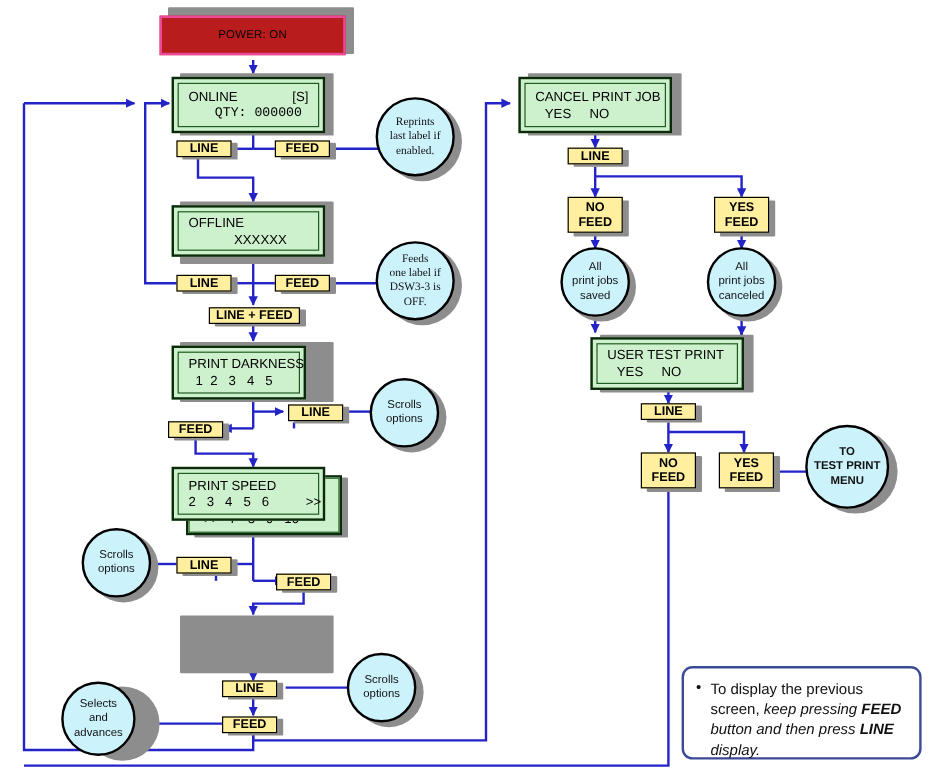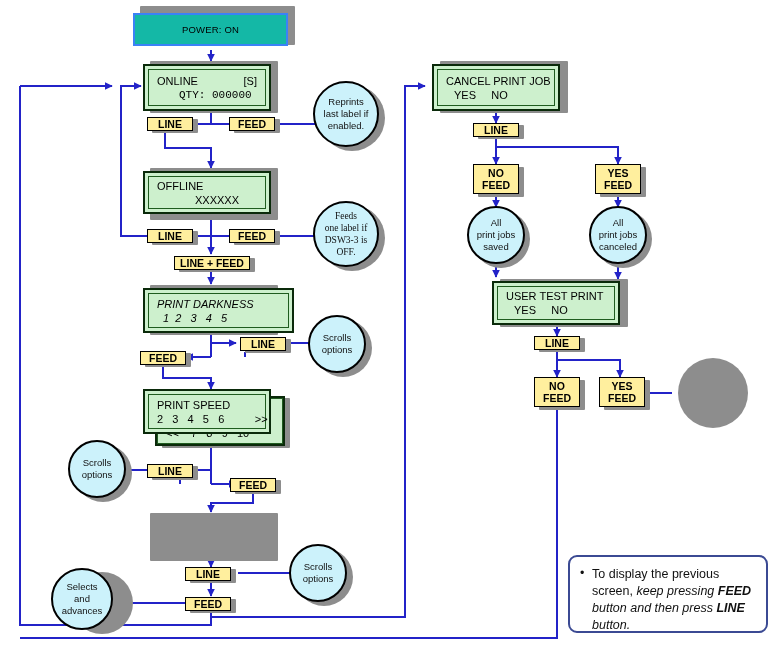--- a/index.html
+++ b/index.html
@@ -33,21 +33,21 @@
   .btn{
     position:absolute;background:#ffef9e;border:1px solid #000;
     box-sizing:border-box;font-size:10.5px;font-weight:bold;color:#000;
     display:flex;align-items:center;justify-content:center;
     text-align:center;line-height:12px;
   }
   .btn.big{font-size:10.5px;}
 
   
   .power{
-    position:absolute;background:#14b8a6;border:2px solid #3b82f6;box-sizing:border-box;
+    position:absolute;background:#b91c1c;border:2px solid #ec4899;box-sizing:border-box;
     display:flex;align-items:center;justify-content:center;
     font-size:9.5px;color:#000;letter-spacing:.2px;
   }
 
   
   .circ{
     position:absolute;background:#ccf2fb;border:2px solid #000;border-radius:50%;
     box-sizing:border-box;display:flex;align-items:center;justify-content:center;
     text-align:center;font-size:9.5px;color:#111;line-height:12px;padding:4px;
   }
@@ -202,21 +202,21 @@
   <div class="btn" style="left:229px;top:229px;width:46px;height:14px;">
     <span>FEED</span>
   </div>
 
   <div class="shadow" style="left:179px;top:258px;width:76px;height:14px;"></div>
   <div class="btn" style="left:174px;top:256px;width:76px;height:14px;">
     <span>LINE  + FEED</span>
   </div>
 
   <div class="shadow" style="left:150px;top:285px;width:128px;height:50px;"></div>
-  <div class="lcd" style="left:143px;top:288px;width:151px;height:45px;font-style:italic;">
+  <div class="lcd" style="left:143px;top:288px;width:112px;height:45px;">
     <div class="inner">
       <div class="l1">PRINT DARKNESS</div>
       <div class="l2" style="padding-left:6px;">1  2   3   4   5</div>
     </div>
   </div>
 
   <div class="shadow" style="left:245px;top:339px;width:46px;height:14px;"></div>
   <div class="btn" style="left:240px;top:337px;width:46px;height:14px;">
     <span>LINE</span>
   </div>
@@ -299,21 +299,21 @@
 FEED</span>
   </div>
   <div class="shadow" style="left:604px;top:380px;width:46px;height:30px;"></div>
   <div class="btn big" style="left:599px;top:377px;width:46px;height:30px;">
     <span style="white-space:pre-line;">YES
 FEED</span>
   </div>
 
   <div class="shadow" style="left:319px;top:85px;width:66px;height:66px;border-radius:50%;"></div>
   <div class="circ" style="left:313px;top:81px;width:66px;height:66px;white-space:pre-line;">
-    <span style="white-space:pre-line;">Reprints
+    <span style="white-space:pre-line;font-family:Liberation Serif, serif;">Reprints
 last label if
 enabled.</span>
   </div>
 
   <div class="shadow" style="left:319px;top:205px;width:66px;height:66px;border-radius:50%;"></div>
   <div class="circ" style="left:313px;top:201px;width:66px;height:66px;white-space:pre-line;font-family:Liberation Serif, serif;">
     <span style="white-space:pre-line;">Feeds
 one label if
 DSW3-3 is
 OFF.</span>
@@ -352,19 +352,24 @@
   </div>
 
   <div class="shadow" style="left:594px;top:210px;width:58px;height:58px;border-radius:50%;"></div>
   <div class="circ" style="left:589px;top:206px;width:58px;height:58px;white-space:pre-line;">
     <span style="white-space:pre-line;">All
 print jobs
 canceled</span>
   </div>
 
   <div class="shadow" style="left:678px;top:358px;width:70px;height:70px;border-radius:50%;"></div>
+  <div class="circ" style="left:671px;top:354px;width:70px;height:70px;white-space:pre-line;font-weight:bold;font-size:9.5px;">
+    <span style="white-space:pre-line;">TO
+TEST PRINT
+MENU</span>
+  </div>
 
   <div class="note" style="left:568px;top:555px;width:200px;height:78px;">
     <span class="bullet">•</span>
-    <div class="txt"><span>To display the previous screen, </span><i>keep pressing </i><b>FEED</b><i> button and then press </i><b>LINE</b><i> button.</i></div>
+    <div class="txt"><span>To display the previous screen, </span><i>keep pressing </i><b>FEED</b><i> button and then press </i><b>LINE</b><i> display.</i></div>
   </div>
 
 </div>
 
 </body></html>

